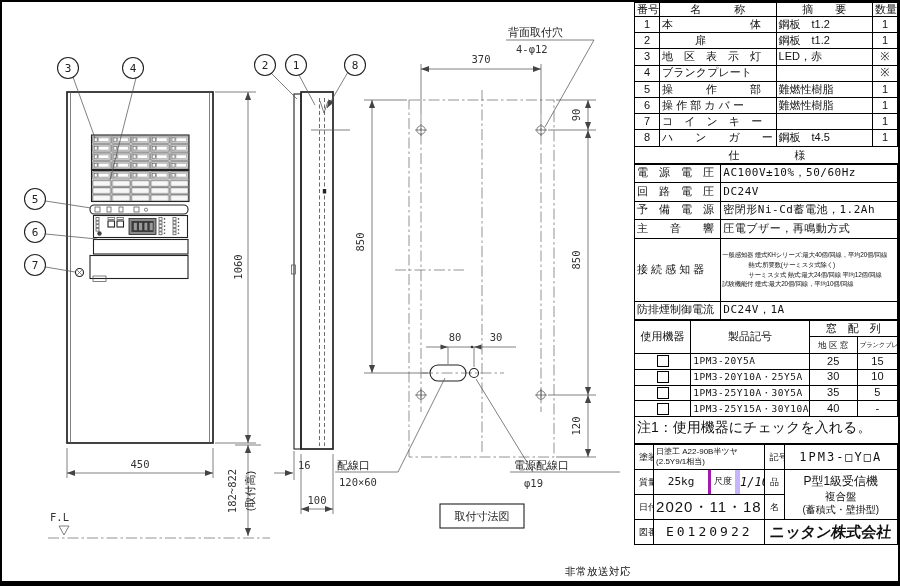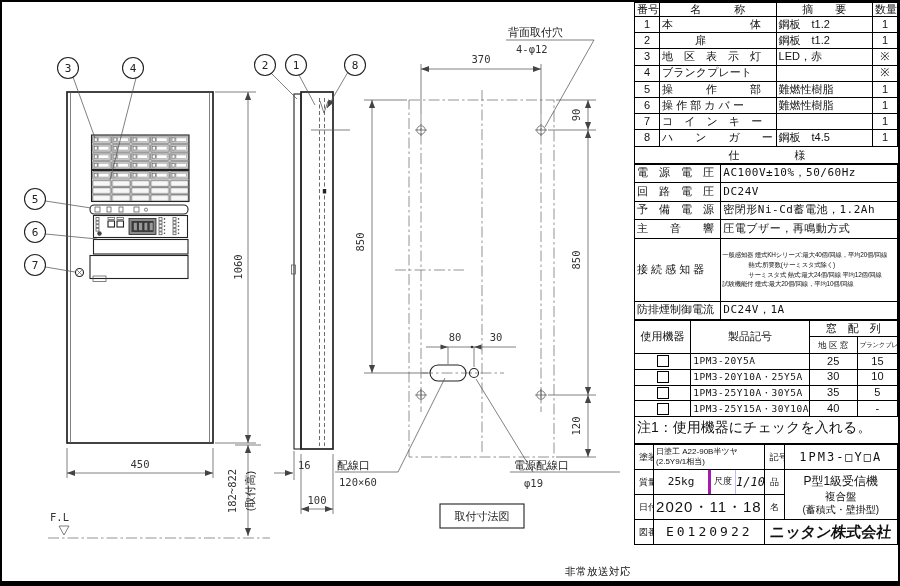--- a/index.html
+++ b/index.html
@@ -32,21 +32,21 @@
   .chk{display:inline-block;width:10px;height:10px;border:1px solid #000;vertical-align:middle;}
   .win-notes{border:1px solid #000;border-top:none;font-size:14px;line-height:1.35;padding:1px 2px;height:24px;}
   .tb td{height:24px;}
   .vlabel{width:19px;font-size:9px;text-align:center;word-break:break-all;line-height:1.15;padding:0 4px;}
   .tb .paint{font-size:8px;text-align:left;line-height:1.25;}
   .tb .code{font-family:"DejaVu Sans Mono",monospace;font-size:12px;text-align:center;letter-spacing:2px;}
   .masswrap{display:flex;height:24px;align-items:stretch;}
   .masswrap .m1{flex:0 0 54px;display:flex;align-items:center;justify-content:center;
                 font-family:"DejaVu Sans Mono",monospace;font-size:11px;border-right:3px solid #a21caf;}
   .masswrap .m2{flex:0 0 17px;display:flex;align-items:center;justify-content:center;
-                font-size:9px;word-break:break-all;text-align:center;border-right:1px solid #c4b5fd;padding:0 3px;}
+                font-size:9px;word-break:break-all;text-align:center;border-right:5px solid #c4b5fd;padding:0 3px;}
   .masswrap .m3{flex:1;display:flex;align-items:center;justify-content:center;
                 font-size:12px;font-style:italic;font-family:"DejaVu Sans Mono",monospace;}
   .product{text-align:center;font-size:10.5px;line-height:1.35;white-space:normal;}
   .datecell{font-family:Liberation Sans, sans-serif;font-size:15px;letter-spacing:1px;}
   .dwg{font-family:"DejaVu Sans Mono",monospace;text-align:center;font-size:13px;letter-spacing:3px;}
   .logo{text-align:center;font-weight:900;font-size:15px;letter-spacing:0px;transform:skewX(-8deg);}
   .nopad{padding:0;}
   
   #draw{position:absolute;left:0;top:0;}
   .dl{stroke:#222;stroke-width:1.1;fill:none;}

